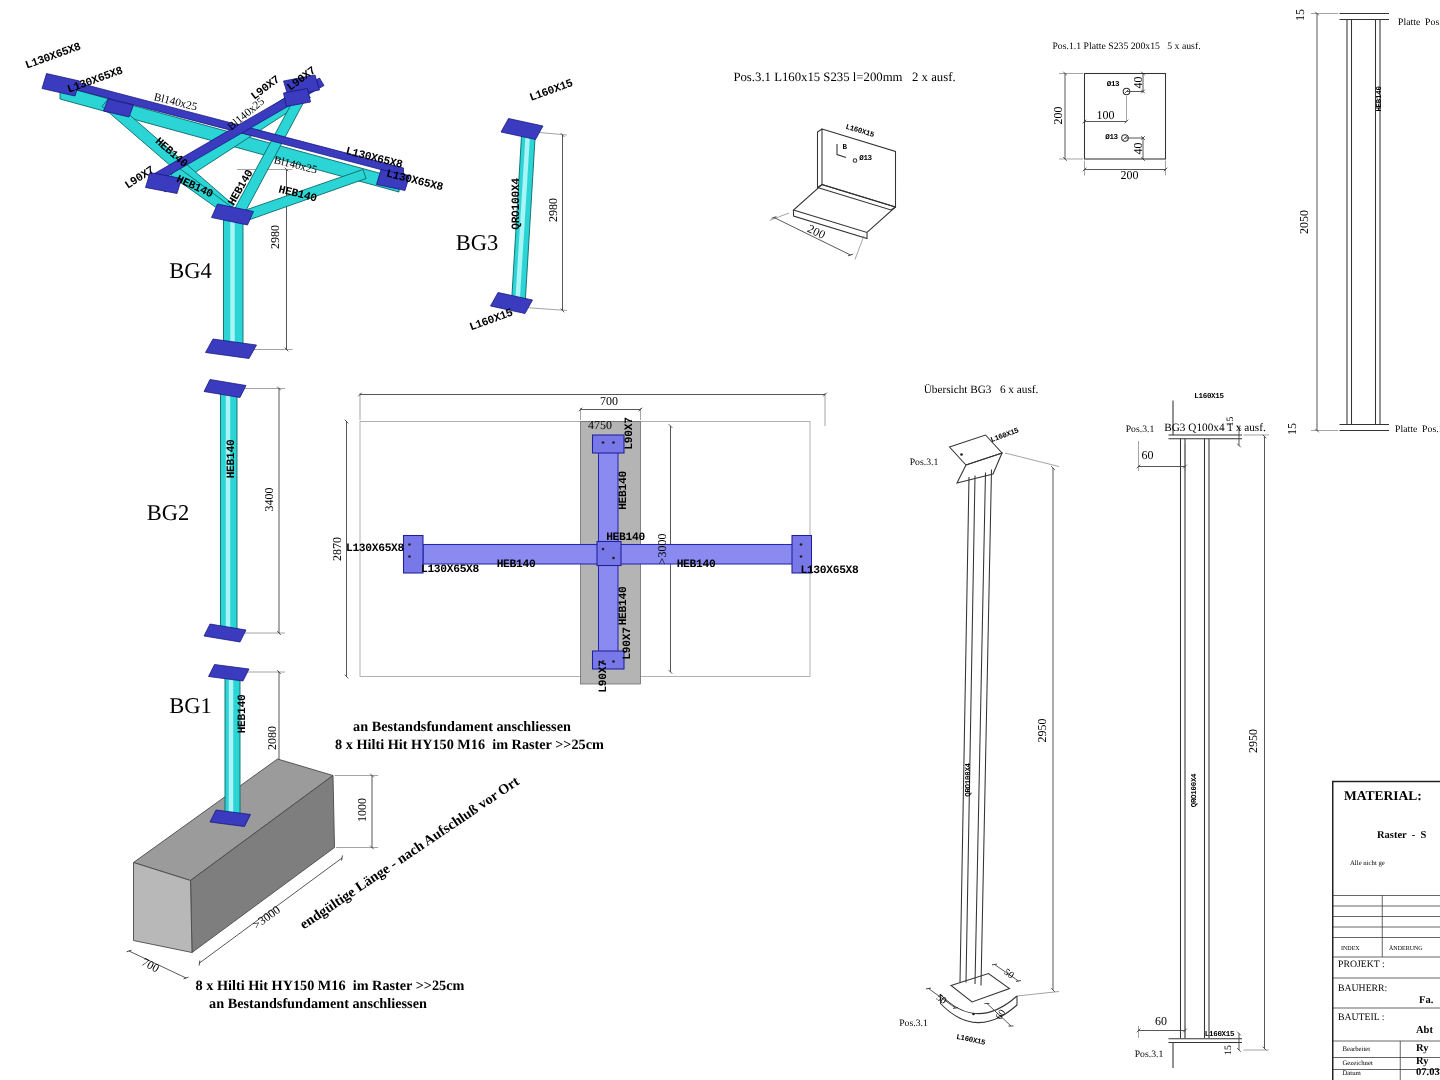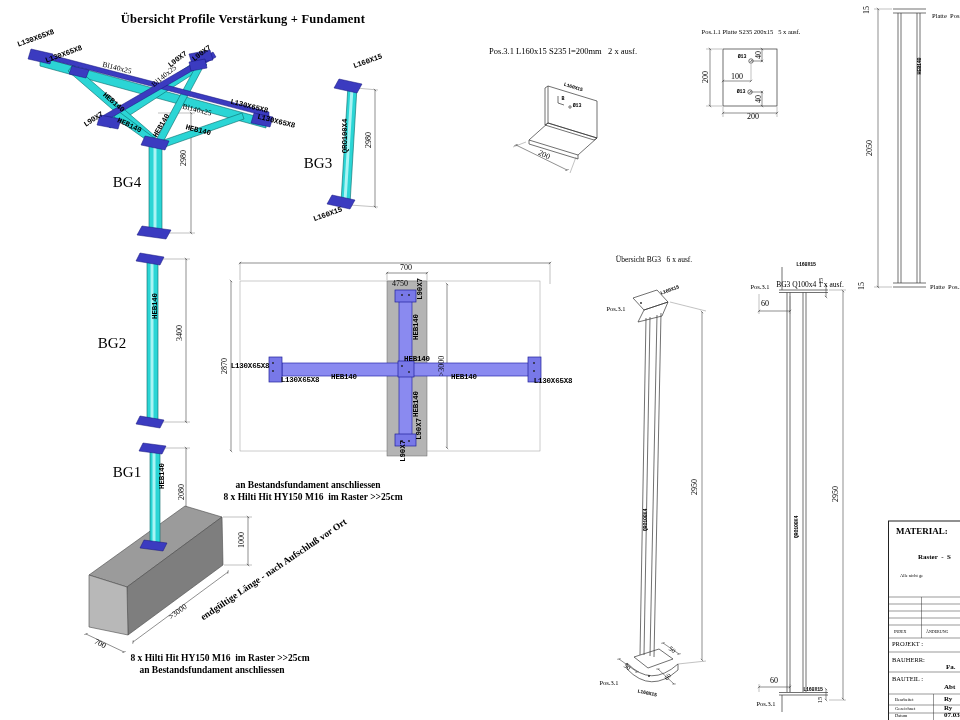--- a/index.html
+++ b/index.html
@@ -230,21 +230,20 @@
     </g>
 
     <g>
       <rect class="tbb" x="888.5" y="521" width="119" height="208"></rect>
       <path class="tbl2" d="M888.5,597 H1008 M888.5,604 H1008 M888.5,611 H1008 M888.5,618 H1008 M888.5,625 H1008 M888.5,638 H1008 M888.5,652 H1008 M888.5,672 H1008 M888.5,694 H1008 M888.5,705 H1008 M888.5,713 H1008"></path>
       <path class="tbl2" d="M921.5,597 V638 M933.5,694 V729"></path>
     </g>
   </svg>
 
   <div id="labels">
-      <span class="lbl ttl" style="left: 243px; top: 19px;">Übersicht Profile Verstärkung + Fundament</span>
       <span class="lbl p" style="left: 36px; top: 39px; --r: -20deg;">L130X65X8</span>
       <span class="lbl p" style="left: 64px; top: 55px; --r: -20deg;">L130X65X8</span>
       <span class="lbl ps" style="left: 117px; top: 68px; --r: 14deg;">Bl140x25</span>
       <span class="lbl p" style="left: 178px; top: 60px; --r: -37deg;">L90X7</span>
       <span class="lbl p" style="left: 202px; top: 54px; --r: -37deg;">L90X7</span>
       <span class="lbl ps" style="left: 164px; top: 76px; --r: -40deg;">Bl140x25</span>
       <span class="lbl p" style="left: 113px; top: 103px; --r: 41deg;">HEB140</span>
       <span class="lbl p" style="left: 94px; top: 120px; --r: -33deg;">L90X7</span>
       <span class="lbl p" style="left: 129px; top: 126px; --r: 25deg;">HEB140</span>
       <span class="lbl p" style="left: 162px; top: 126px; --r: -60deg;">HEB140</span>

